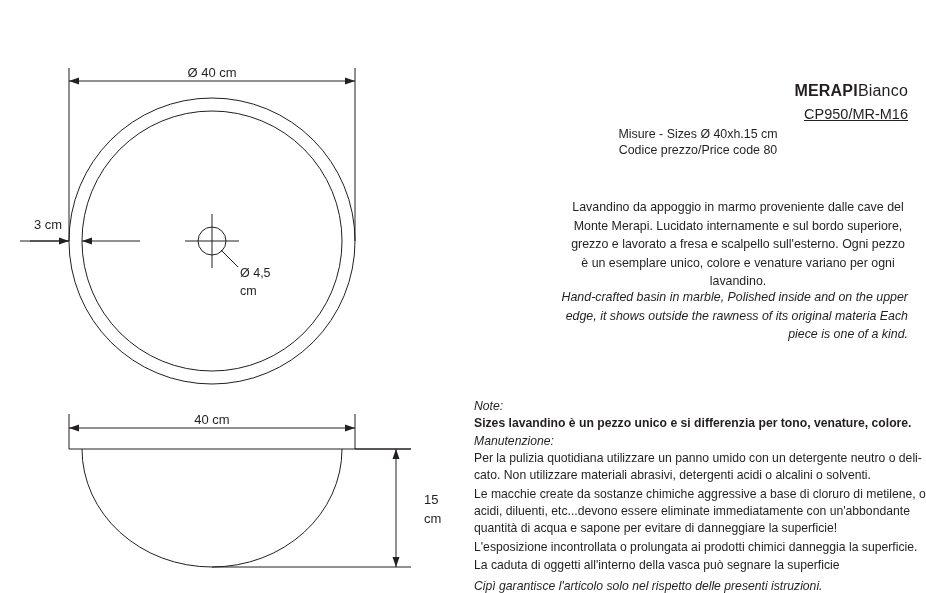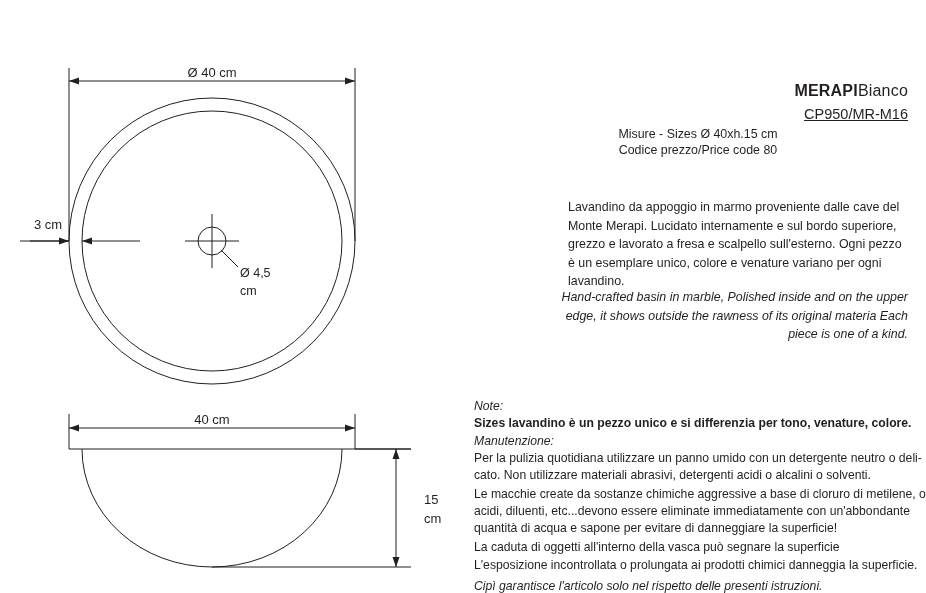--- a/index.html
+++ b/index.html
@@ -67,21 +67,21 @@
     margin-top: 5px;
     text-align: center;
   }
   .pricecode { margin-top: 2px; }
 
   .desc-it {
     position: absolute;
     right: 18px;
     top: 198px;
     width: 340px;
-    text-align: left;
+    text-align: center;
     font-size: 12.4px;
     line-height: 1.5;
   }
   .desc-en {
     position: absolute;
     right: 18px;
     top: 288px;
     width: 352px;
     text-align: right;
     font-size: 12.4px;
@@ -190,19 +190,19 @@
     <div class="desc-it">Lavandino da appoggio in marmo proveniente dalle cave del Monte Merapi. Lucidato internamente e sul bordo superiore, grezzo e lavorato a fresa e scalpello sull'esterno. Ogni pezzo è un esemplare unico, colore e venature variano per ogni lavandino.</div>
 
     <div class="desc-en">Hand-crafted basin in marble, Polished inside and on the upper edge, it shows outside the rawness of its original materia Each piece is one of a kind.</div>
 
     <div class="notes">
       <p class="it">Note:</p>
       <p class="bold">Sizes lavandino è un pezzo unico e si differenzia per tono, venature, colore.</p>
       <p class="it">Manutenzione:</p>
       <p class="blk">Per la pulizia quotidiana utilizzare un panno umido con un detergente neutro o deli-cato. Non utilizzare materiali abrasivi, detergenti acidi o alcalini o solventi.</p>
       <p class="spaced">Le macchie create da sostanze chimiche aggressive a base di cloruro di metilene, o acidi, diluenti, etc...devono essere eliminate immediatamente con un'abbondante quantità di acqua e sapone per evitare di danneggiare la superficie!</p>
+      <p class="spaced">L'esposizione incontrollata o prolungata ai prodotti chimici danneggia la superficie.</p>
       <p class="spaced">La caduta di oggetti all'interno della vasca può segnare la superficie</p>
-      <p class="spaced">L'esposizione incontrollata o prolungata ai prodotti chimici danneggia la superficie.</p>
       <p class="last">Cipì garantisce l'articolo solo nel rispetto delle presenti istruzioni.</p>
     </div>
 
   </div>
 </div>
 
 </body></html>

